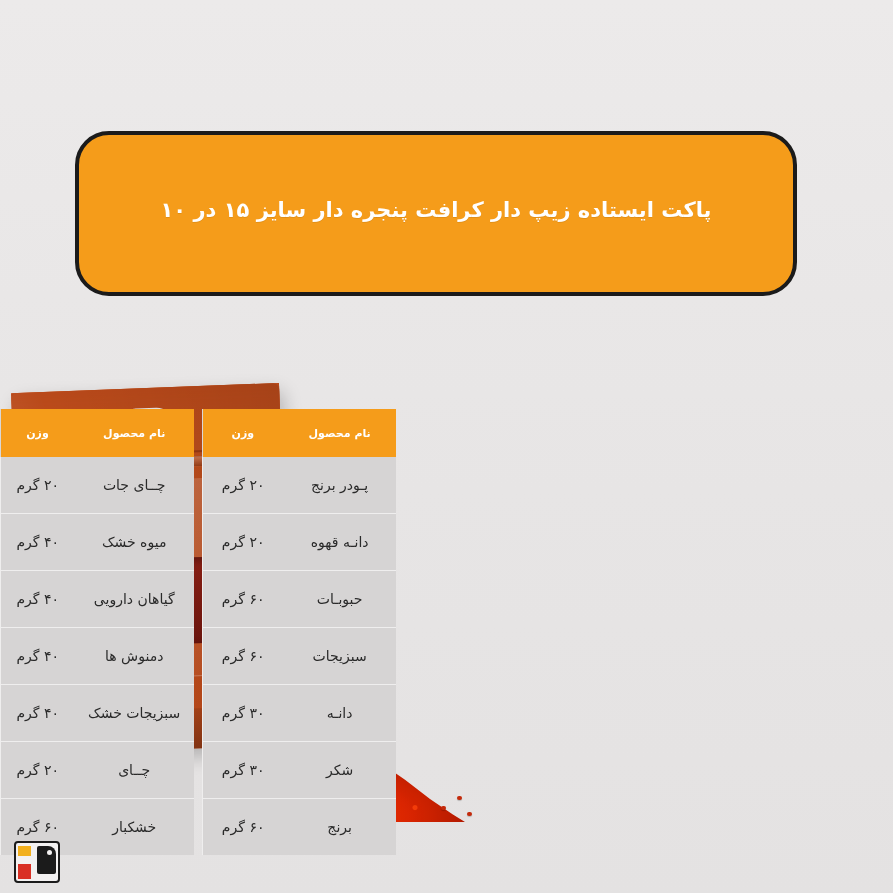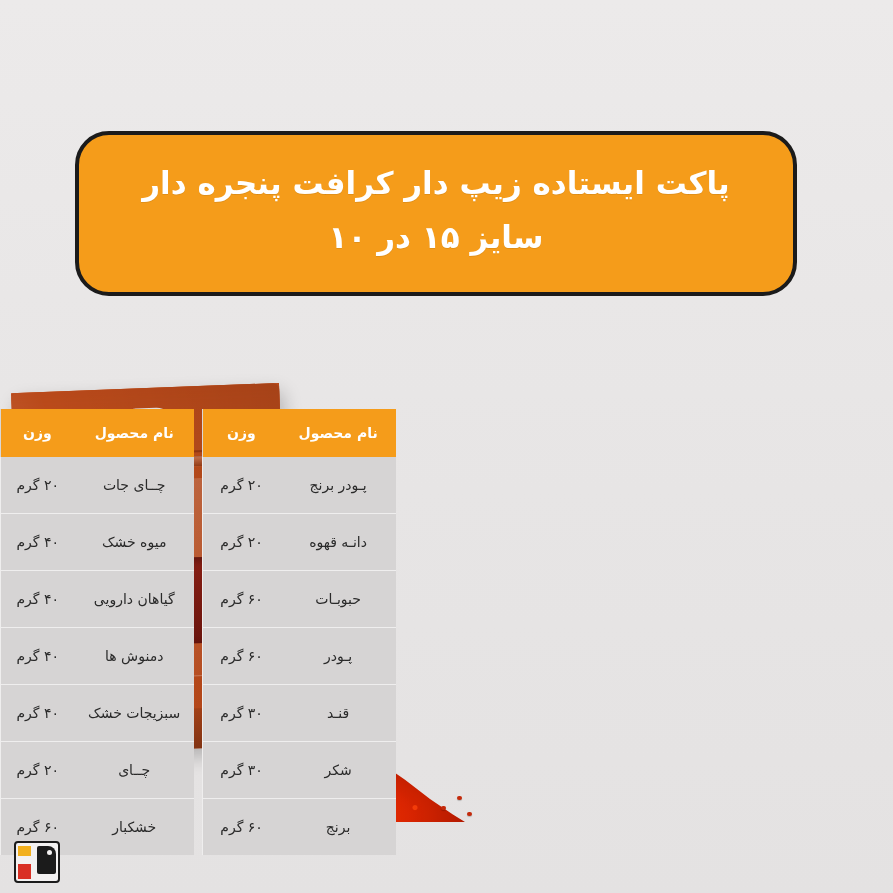--- a/index.html
+++ b/index.html
@@ -33,21 +33,21 @@
     border: 4px solid #1b1b1b;
     border-radius: 34px;
     box-sizing: border-box;
     display: flex;
     align-items: center;
     justify-content: center;
     padding: 6px 26px 12px 26px;
   }
   .title-text {
     color: #ffffff;
-    font-size: 31px;
+    font-size: 21px;
     font-weight: bold;
     line-height: 1.72;
     text-align: center;
     letter-spacing: 0px;
     direction: rtl;
     text-shadow: 0 1px 0 rgba(0,0,0,0.08);
   }
 
   
   .tables-wrap {
@@ -59,21 +59,21 @@
     gap: 8px;
   }
   .spec-table {
     border-collapse: collapse;
     direction: rtl;
     background: #d9d7d7;
   }
   .spec-table th {
     background: #f59c1a;
     color: #ffffff;
-    font-size: 14px;
+    font-size: 11px;
     font-weight: bold;
     height: 48px;
     padding: 0 10px;
     border: none;
     text-align: center;
     white-space: nowrap;
   }
   .spec-table td {
     background: #d6d4d4;
     color: #2a2a2a;
@@ -319,25 +319,25 @@
         </tr>
         <tr>
           <td>دانـه قهوه</td>
           <td>۲۰ گرم</td>
         </tr>
         <tr>
           <td>حبوبـات</td>
           <td>۶۰ گرم</td>
         </tr>
         <tr>
-          <td>پـودر</td>
+          <td>سبزیجات</td>
           <td>۶۰ گرم</td>
         </tr>
         <tr>
-          <td>قنـد</td>
+          <td>دانـه</td>
           <td>۳۰ گرم</td>
         </tr>
         <tr>
           <td>شکر</td>
           <td>۳۰ گرم</td>
         </tr>
         <tr>
           <td>برنج</td>
           <td>۶۰ گرم</td>
         </tr>

